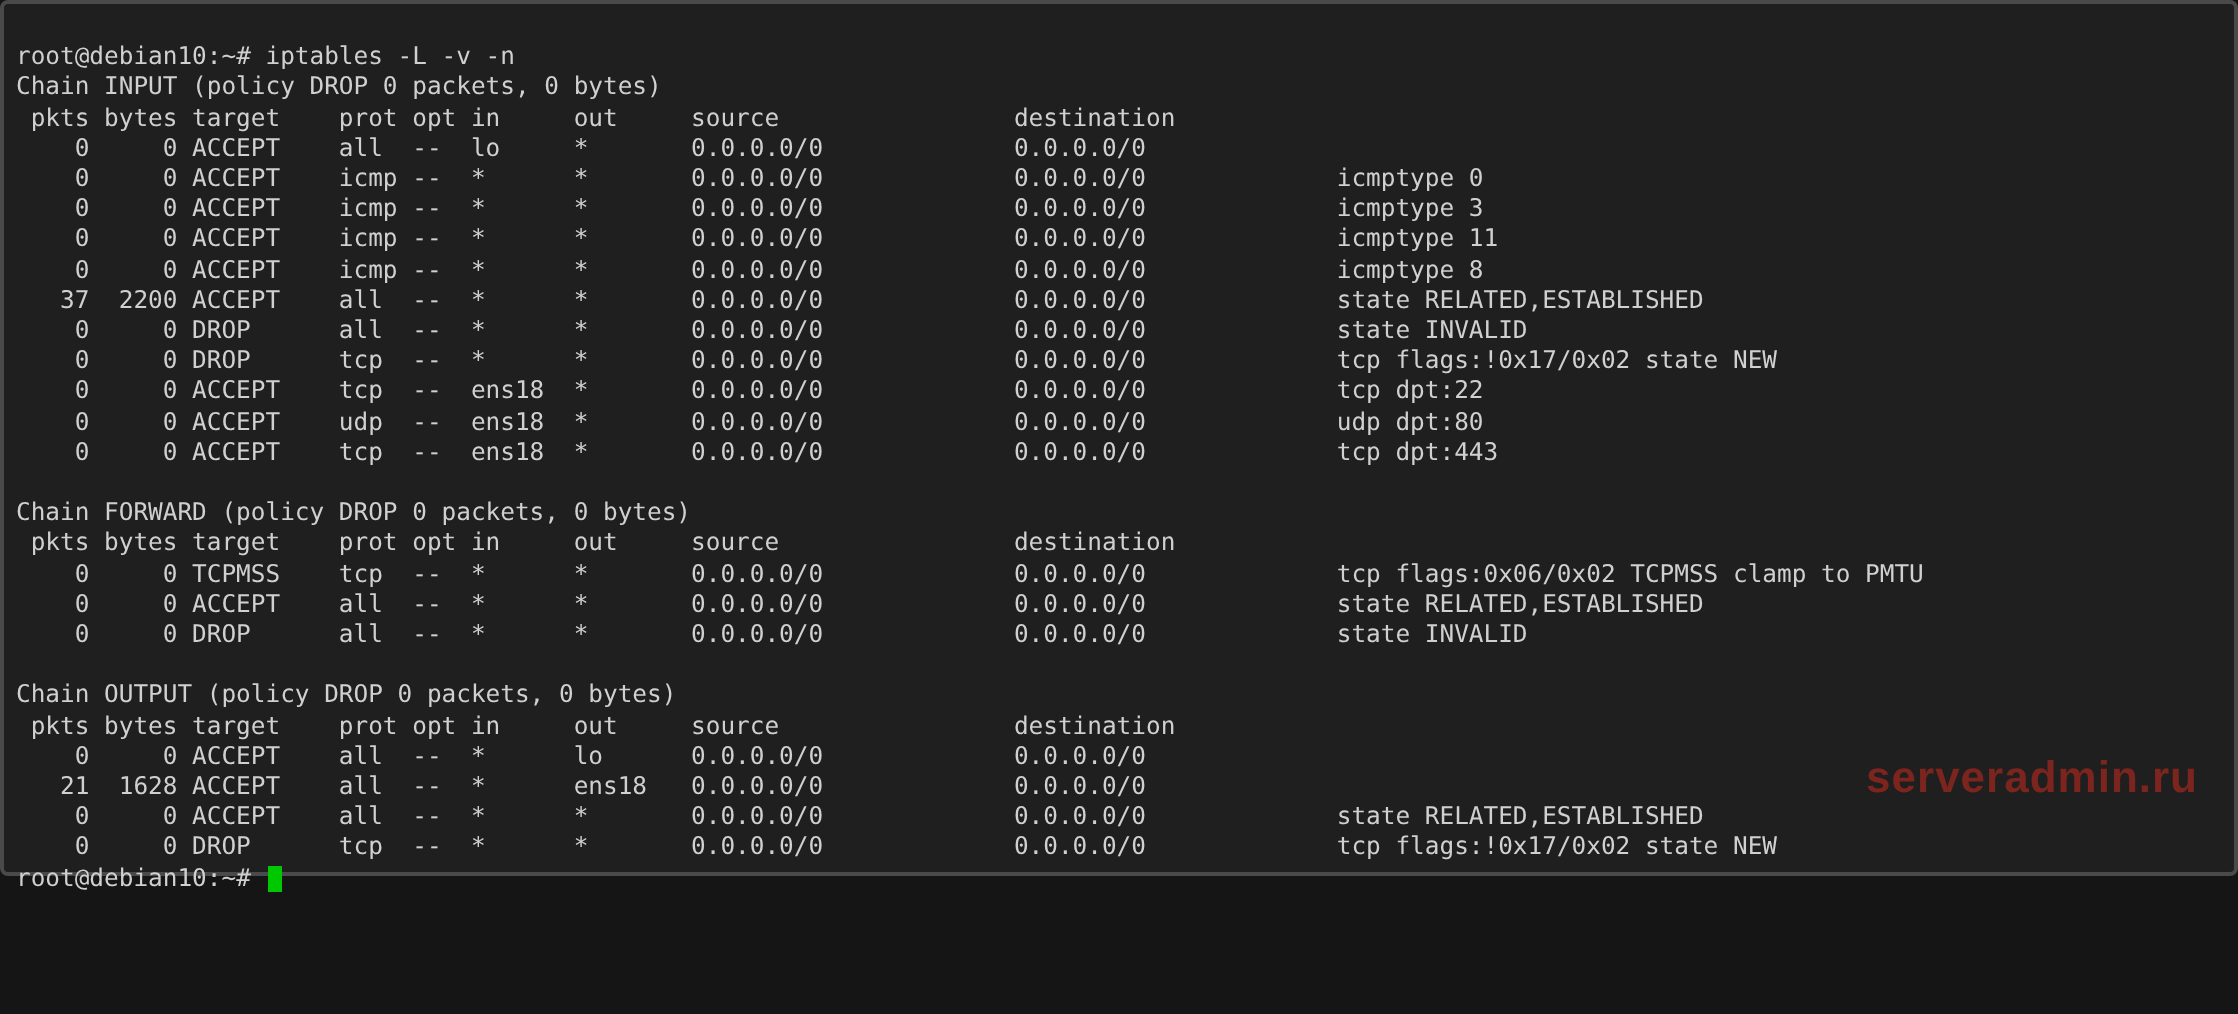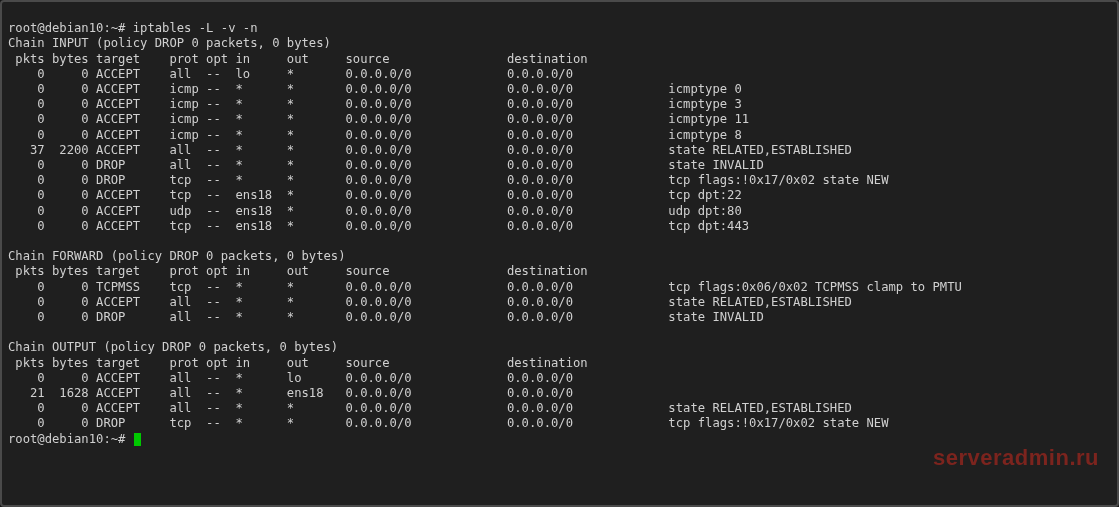--- a/index.html
+++ b/index.html
@@ -6,21 +6,21 @@
     margin:0;
     padding:0;
     background:#151515;
     width:1119px;
     height:507px;
     overflow:hidden;
   }
   .frame{
     box-sizing:border-box;
     width:1119px;
-    height:507px;
+    height:438px;
     border:2px solid #4a4a4a;
     border-radius:4px;
     background:#1f1f1f;
     padding:4px 6px;
     font-family:"DejaVu Sans Mono","Menlo","Consolas","Courier New",monospace;
     font-size:12.2px;
     line-height:15.2px;
     color:#d0d0d0;
     white-space:pre;
     position:relative;

